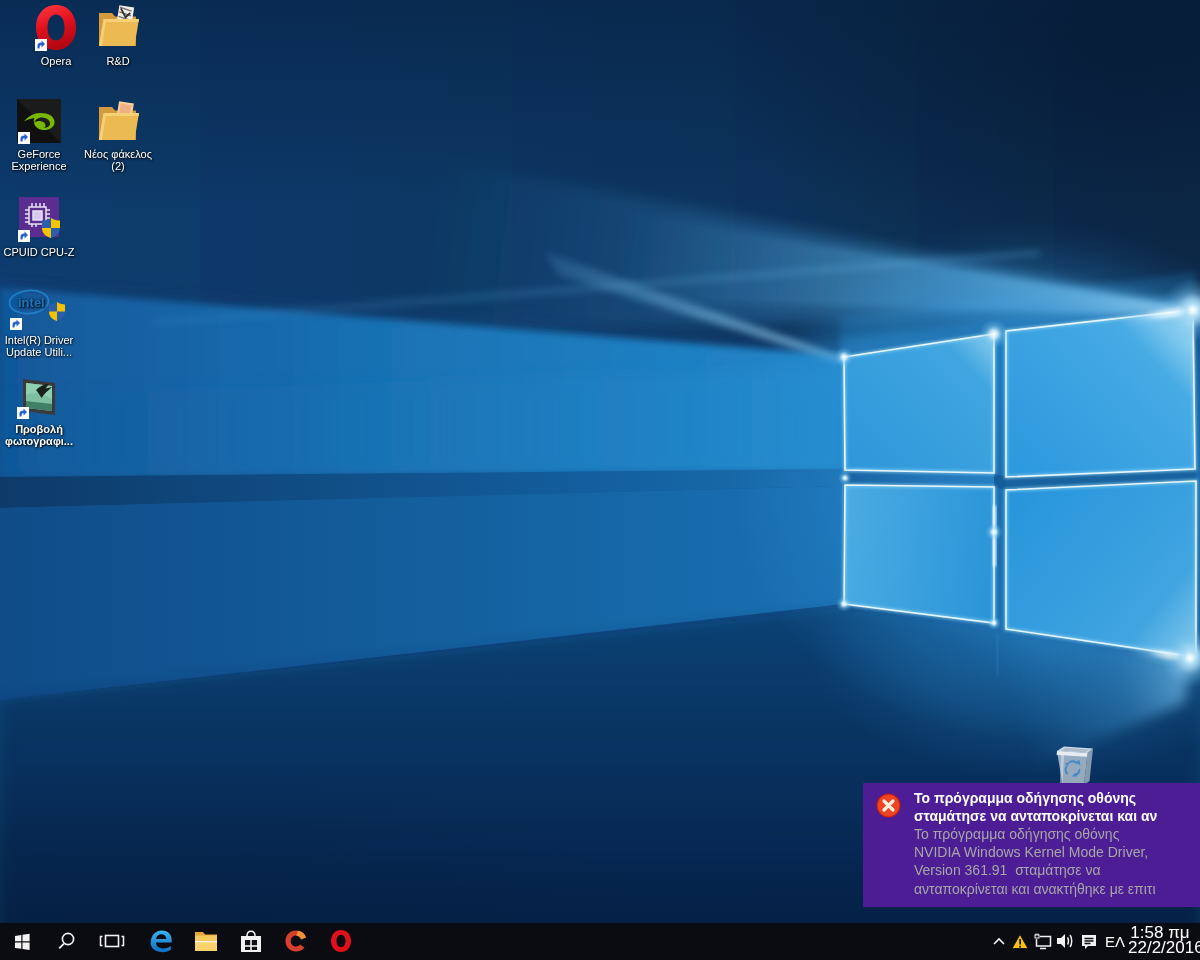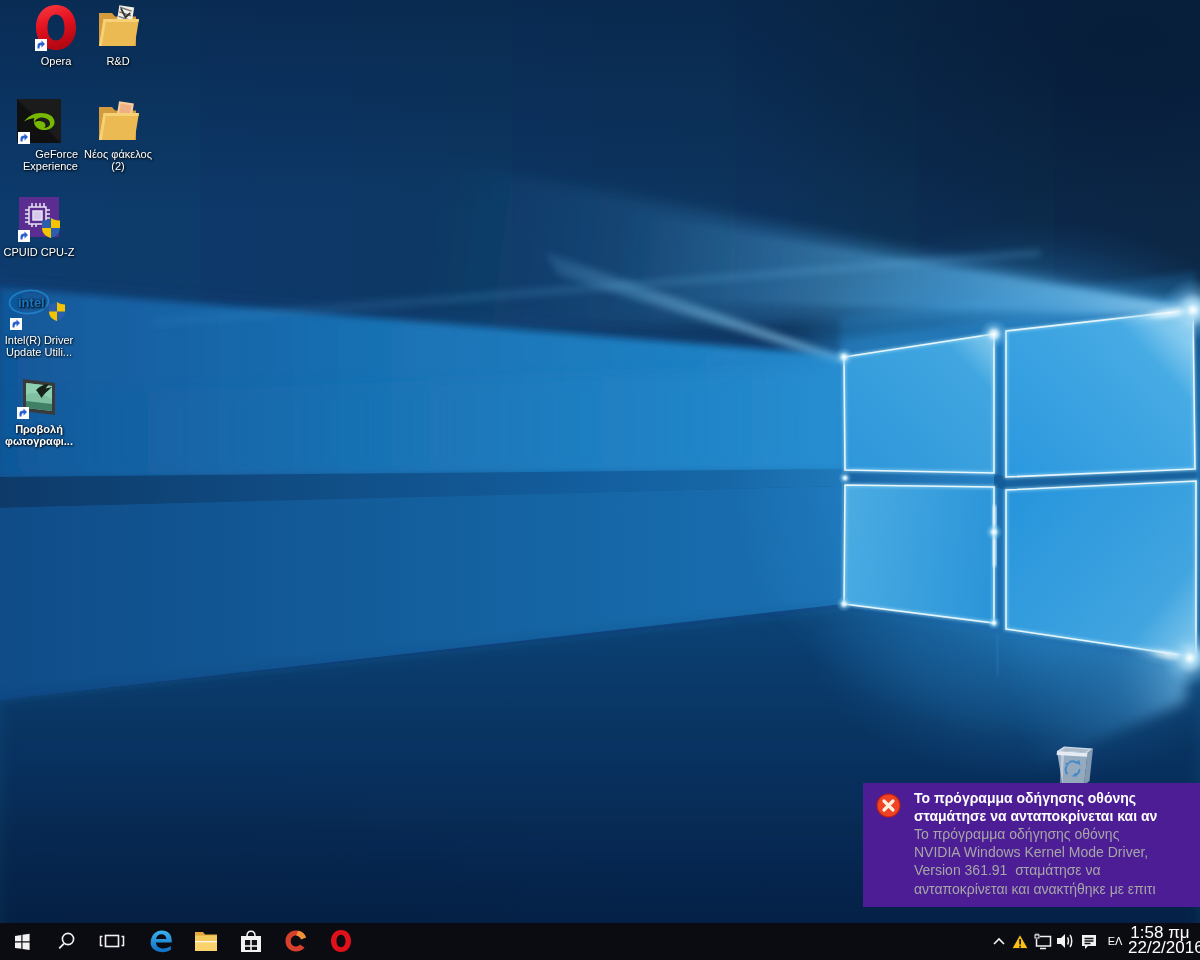--- a/index.html
+++ b/index.html
@@ -9,21 +9,21 @@
 text-shadow:1px 1px 2px rgba(0,0,0,.9),0 0 3px rgba(0,0,0,.7);}
 .icon .g{display:block;margin:0 auto 3px auto;}
 #toast{position:absolute;left:863px;top:783px;width:337px;height:124px;background:#4c1d95;}
 #toast .tt{position:absolute;left:51px;top:7px;width:270px;color:#ffffff;font-weight:bold;
 font-size:14px;line-height:17.5px;}
 #toast .tb{position:absolute;left:51px;top:42px;width:278px;color:#a6a6a6;
 font-size:14px;line-height:18.2px;}
 #taskbar{position:absolute;left:0;top:923px;width:1200px;height:37px;background:#0b0b12;}
 .tbi{position:absolute;top:0;height:37px;display:flex;align-items:center;justify-content:center;}
 #clock{position:absolute;right:8px;top:2px;width:64px;color:#fff;font-size:17px;line-height:15px;text-align:center;}
-#lang{position:absolute;left:1103px;top:0;width:24px;height:37px;color:#fff;font-size:11px;line-height:37px;text-align:center;}
+#lang{position:absolute;left:1103px;top:0;width:24px;height:37px;color:#fff;font-size:15px;line-height:37px;text-align:center;}
 </style>
 </head>
 <body>
 <svg id="desk" width="1200" height="960" viewBox="0 0 1200 960" xmlns="http://www.w3.org/2000/svg">
 <defs>
 <linearGradient id="base" x1="0" y1="0" x2="0" y2="1">
   <stop offset="0" stop-color="#0a3262"></stop>
   <stop offset="0.29" stop-color="#0d4278"></stop>
   <stop offset="0.5" stop-color="#104f8c"></stop>
   <stop offset="0.62" stop-color="#0e4a84"></stop>
@@ -241,21 +241,21 @@
 <g transform="rotate(9 28 24)">
         <rect x="21" y="3" width="15" height="38" fill="#f2efe7"></rect>
 <path d="M22,5 l12,2 m-12,2.6 l12,2 m-12,2.6 l12,2 m-12,2.6 l12,2 m-12,2.6 l12,2 m-12,2.6 l12,2 m-12,2.6 l12,2" stroke="#777" stroke-width="1.5"></path>
 <path d="M23,6 l6,8 l4,-5" stroke="#333" stroke-width="1.8" fill="none"></path>
       </g>
 <path d="M4,43 L8.5,16 L44,16 L39.5,43 Z" fill="#ecba52"></path>
 <path d="M4,43 L8.5,16 L44,16 L43.5,19 L10.8,19 L6.8,43 Z" fill="#f7d176"></path>
 </svg>
 R&amp;D</div>
 
-<div class="icon" style="left:0px;top:98px;text-align:right;">
+<div class="icon" style="left:0px;top:98px;">
 <svg class="g" width="46" height="48" viewBox="0 0 46 48">
 <rect x="1" y="1" width="44" height="44" fill="#101010"></rect>
 <path d="M1,1 L45,1 L45,45 Z" fill="#1b1b1b"></path>
 <path d="M8,23.5 C13,17 21,13.5 30,15.5 C36,17 39,21 38.5,25 C38,29.5 33,32.5 27,32 C22,31.5 18.5,28.5 18,24.5 C21,22.5 25,22.5 28,24.5 C30,26 30,28.5 28,29.8 C30.5,30.2 33.5,28.8 34,26 C34.5,22.8 31,19.8 26,19.5 C19,19 12,21 8,23.5 Z" fill="#76b900"></path>
 <path d="M18,24.5 C17,20.5 19.5,17 24,15.3 L24,19.6 C21.5,20.3 19.5,22 18,24.5 Z" fill="#76b900"></path>
 <g transform="translate(2,34)">
         <rect x="0" y="0" width="12" height="12" fill="#fff"></rect>
         <path d="M2.5,9.5 L2.5,6.5 Q2.5,3.5 6.5,3.5 L6.5,1.5 L10,5 L6.5,8.5 L6.5,6 Q4.5,6 4.5,9.5 Z" fill="#2a5fd0"></path>
       </g>
 </svg>

